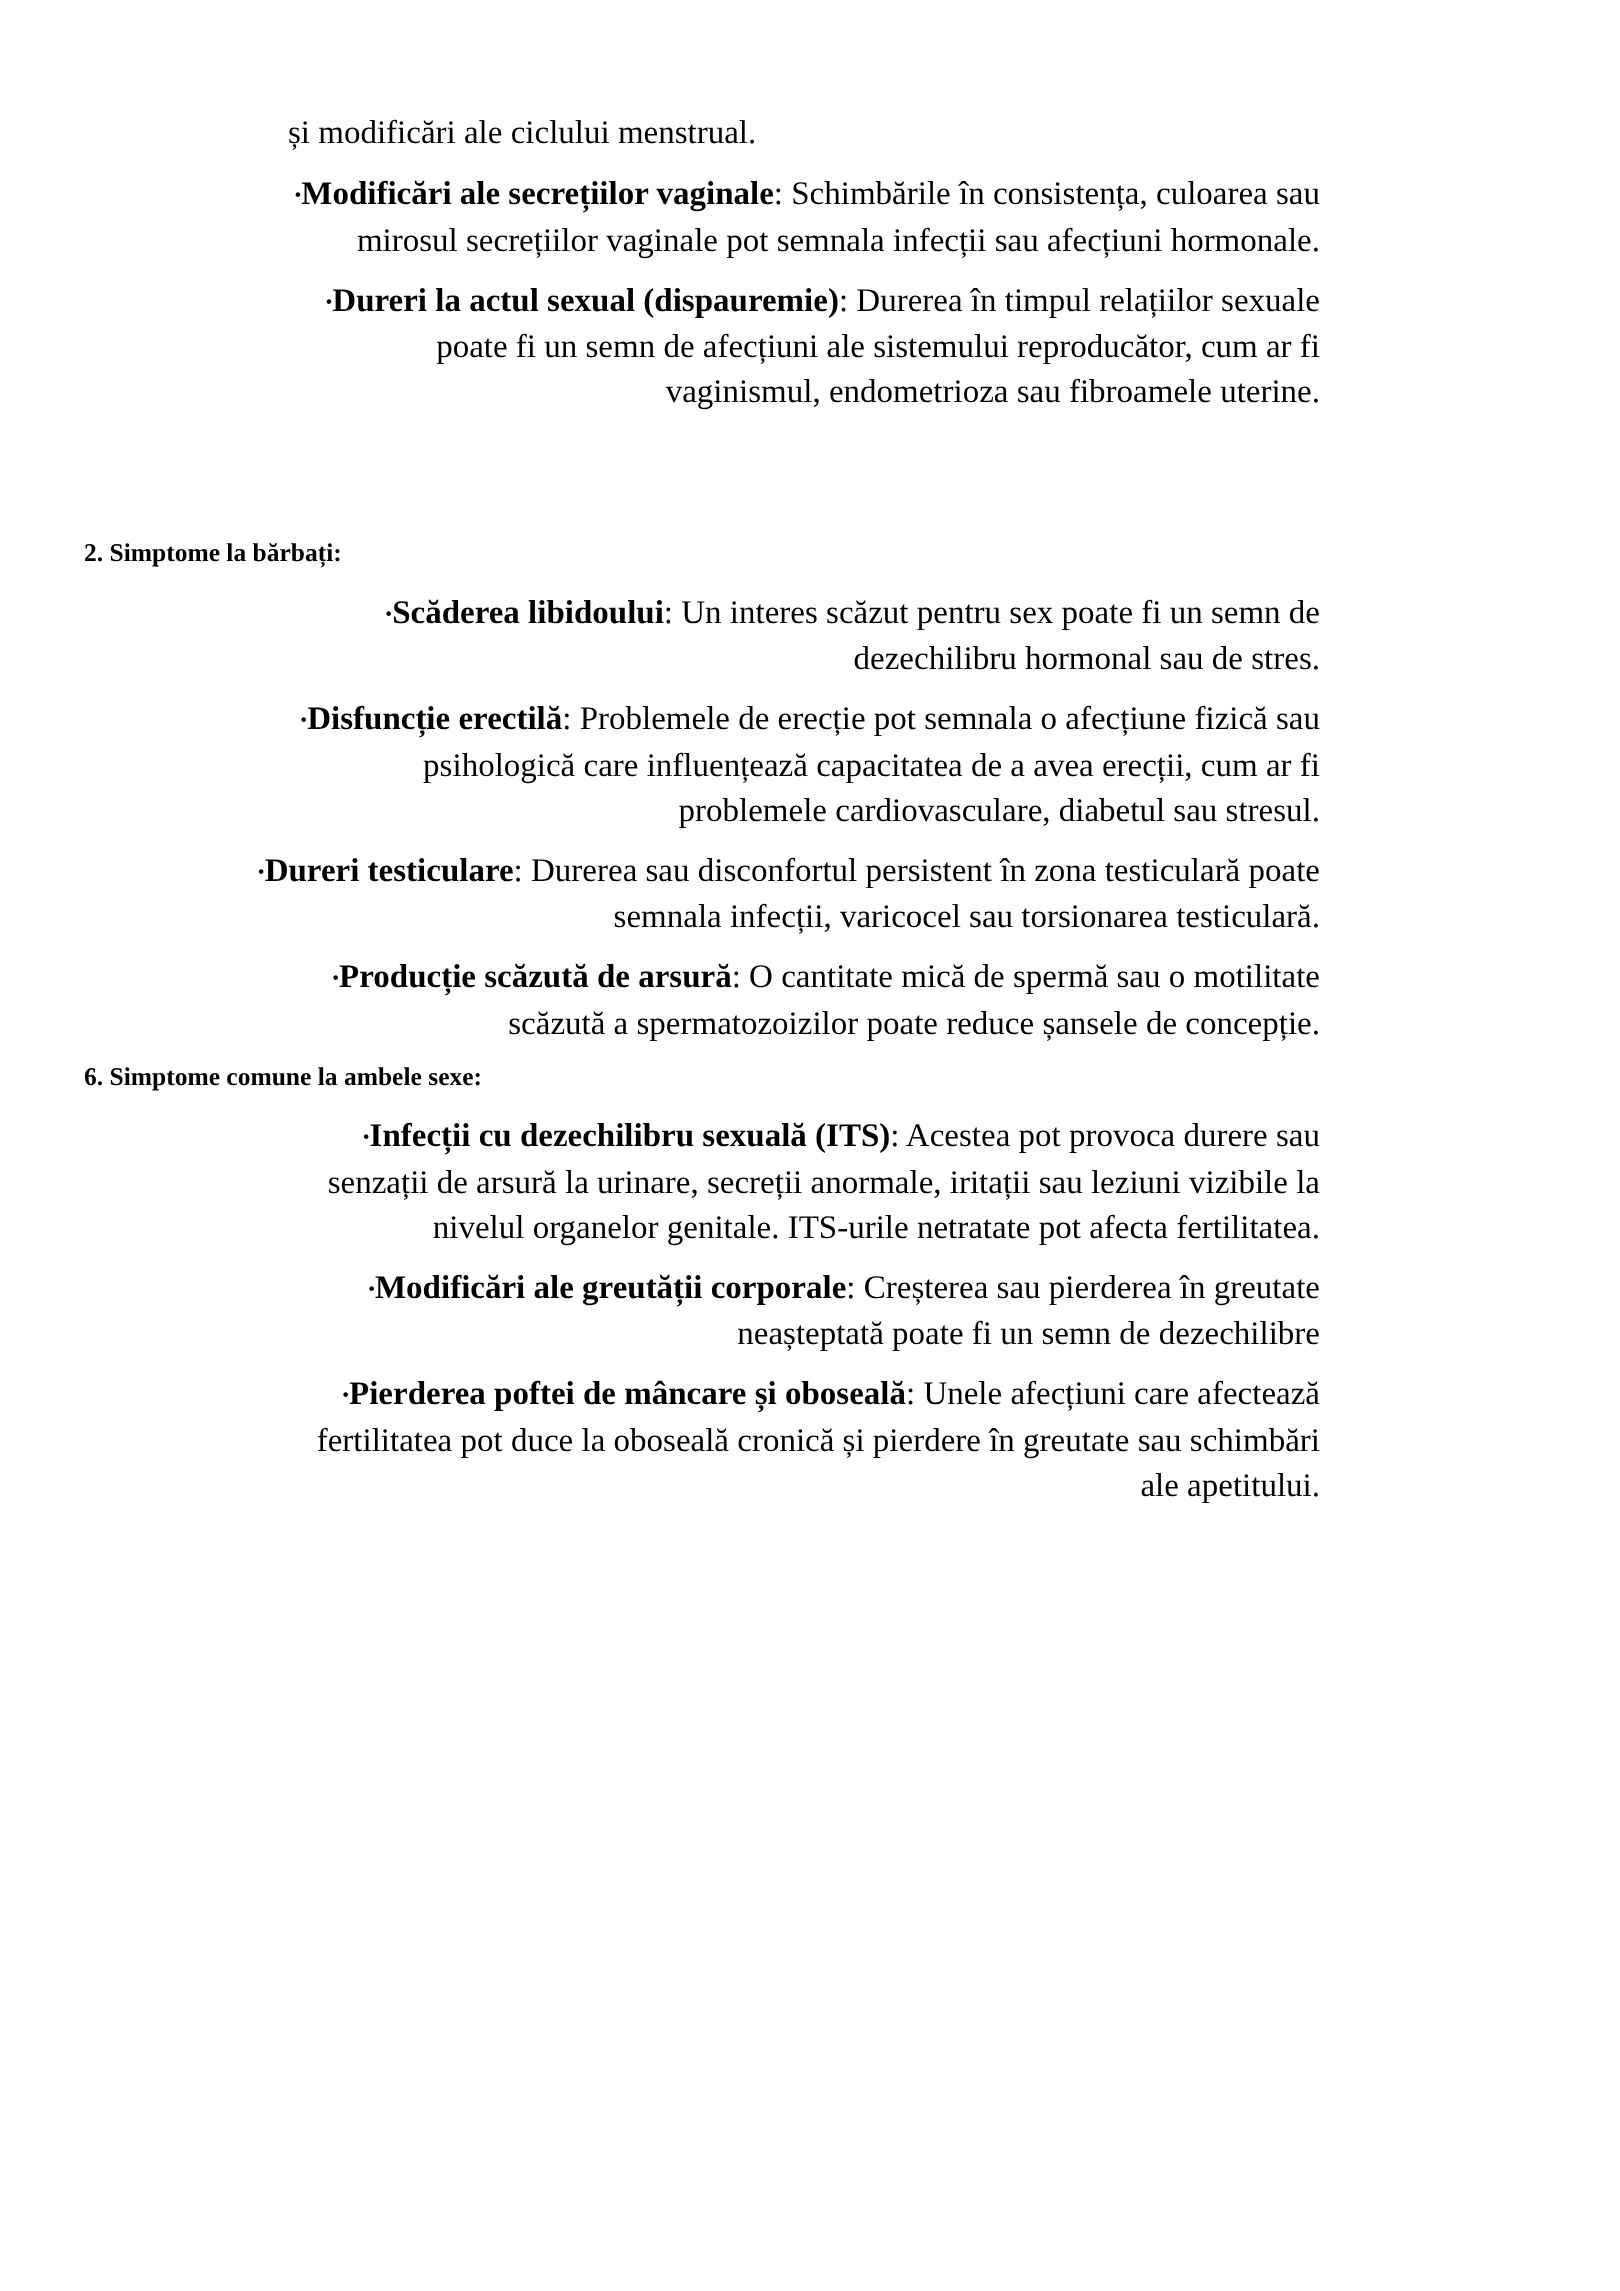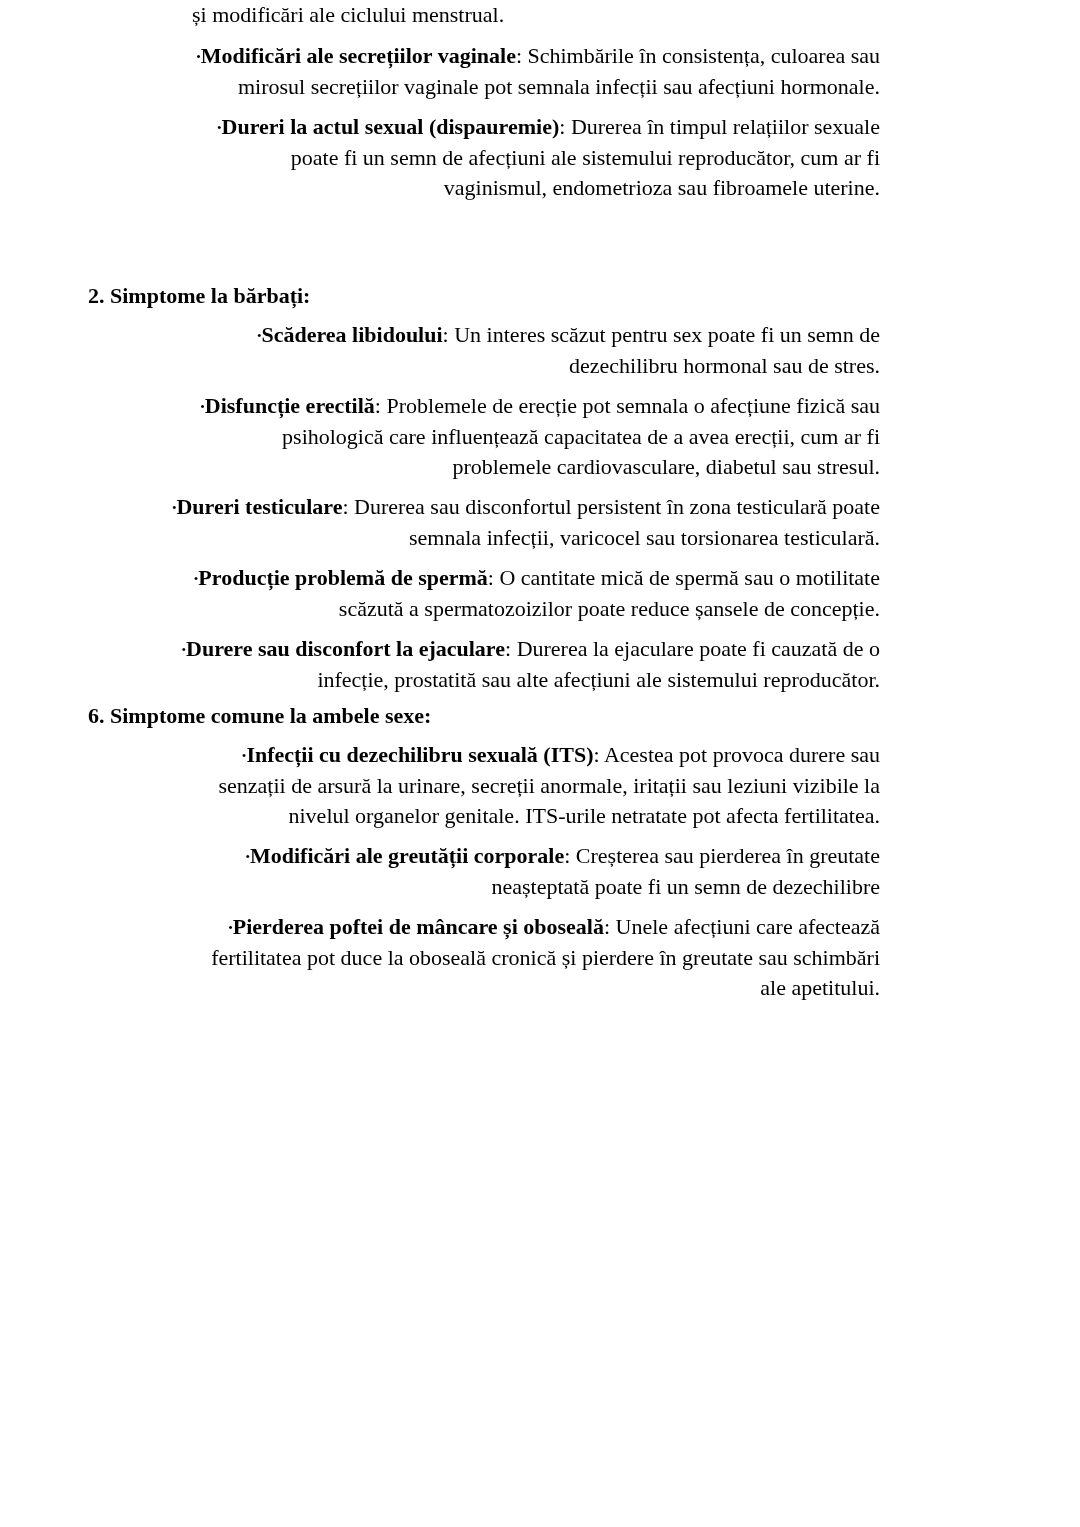--- a/index.html
+++ b/index.html
@@ -7,29 +7,29 @@
     position: relative;
     width: 1080px;
     height: 1527px;
     background: #ffffff;
     color: #000000;
     font-family: "Liberation Serif", "DejaVu Serif", serif;
     font-size: 22px;
     line-height: 30px;
     overflow: hidden;
   }
-  .content { }
+  .content { padding-top: 73px; }
   .cont-line {
     margin-left: 192px;
     width: 690px;
     margin-bottom: 11px;
   }
   .num-heading {
-    margin-left: 88px;
-    font-size: 22px;
+    margin-left: 56px;
+    font-size: 17px;
     line-height: 22px;
     font-weight: bold;
     margin-bottom: 13px;
   }
   .bullet-item {
     margin-left: 166px;
     width: 690px;
     padding-left: 24px;
     text-indent: -24px;
     margin-bottom: 10px;
@@ -70,24 +70,21 @@
       <div class="bullet-item">
         <span class="dot">•</span><span class="term">Scăderea libidoului</span><span class="desc">: Un interes scăzut pentru sex poate fi un semn de dezechilibru hormonal sau de stres.</span>
       </div>
       <div class="bullet-item">
         <span class="dot">•</span><span class="term">Disfuncție erectilă</span><span class="desc">: Problemele de erecție pot semnala o afecțiune fizică sau psihologică care influențează capacitatea de a avea erecții, cum ar fi problemele cardiovasculare, diabetul sau stresul.</span>
       </div>
       <div class="bullet-item">
         <span class="dot">•</span><span class="term">Dureri testiculare</span><span class="desc">: Durerea sau disconfortul persistent în zona testiculară poate semnala infecții, varicocel sau torsionarea testiculară.</span>
       </div>
       <div class="bullet-item">
-        <span class="dot">•</span><span class="term">Producție problemă de spermă</span><span class="desc">: O cantitate mică de spermă sau o motilitate scăzută a spermatozoizilor poate reduce șansele de concepție.</span>
-      </div>
-      <div class="bullet-item">
-        <span class="dot">•</span><span class="term">Durere sau disconfort la ejaculare</span><span class="desc">: Durerea la ejaculare poate fi cauzată de o infecție, prostatită sau alte afecțiuni ale sistemului reproducător.</span>
+        <span class="dot">•</span><span class="term">Producție scăzută de arsură</span><span class="desc">: O cantitate mică de spermă sau o motilitate scăzută a spermatozoizilor poate reduce șansele de concepție.</span>
       </div>
     </div>
 
     <div class="num-heading">6. Simptome comune la ambele sexe:</div>
 
     <div>
       <div class="bullet-item">
         <span class="dot">•</span><span class="term">Infecții cu dezechilibru sexuală (ITS)</span><span class="desc">: Acestea pot provoca durere sau senzații de arsură la urinare, secreții anormale, iritații sau leziuni vizibile la nivelul organelor genitale. ITS-urile netratate pot afecta fertilitatea.</span>
       </div>
       <div class="bullet-item">

